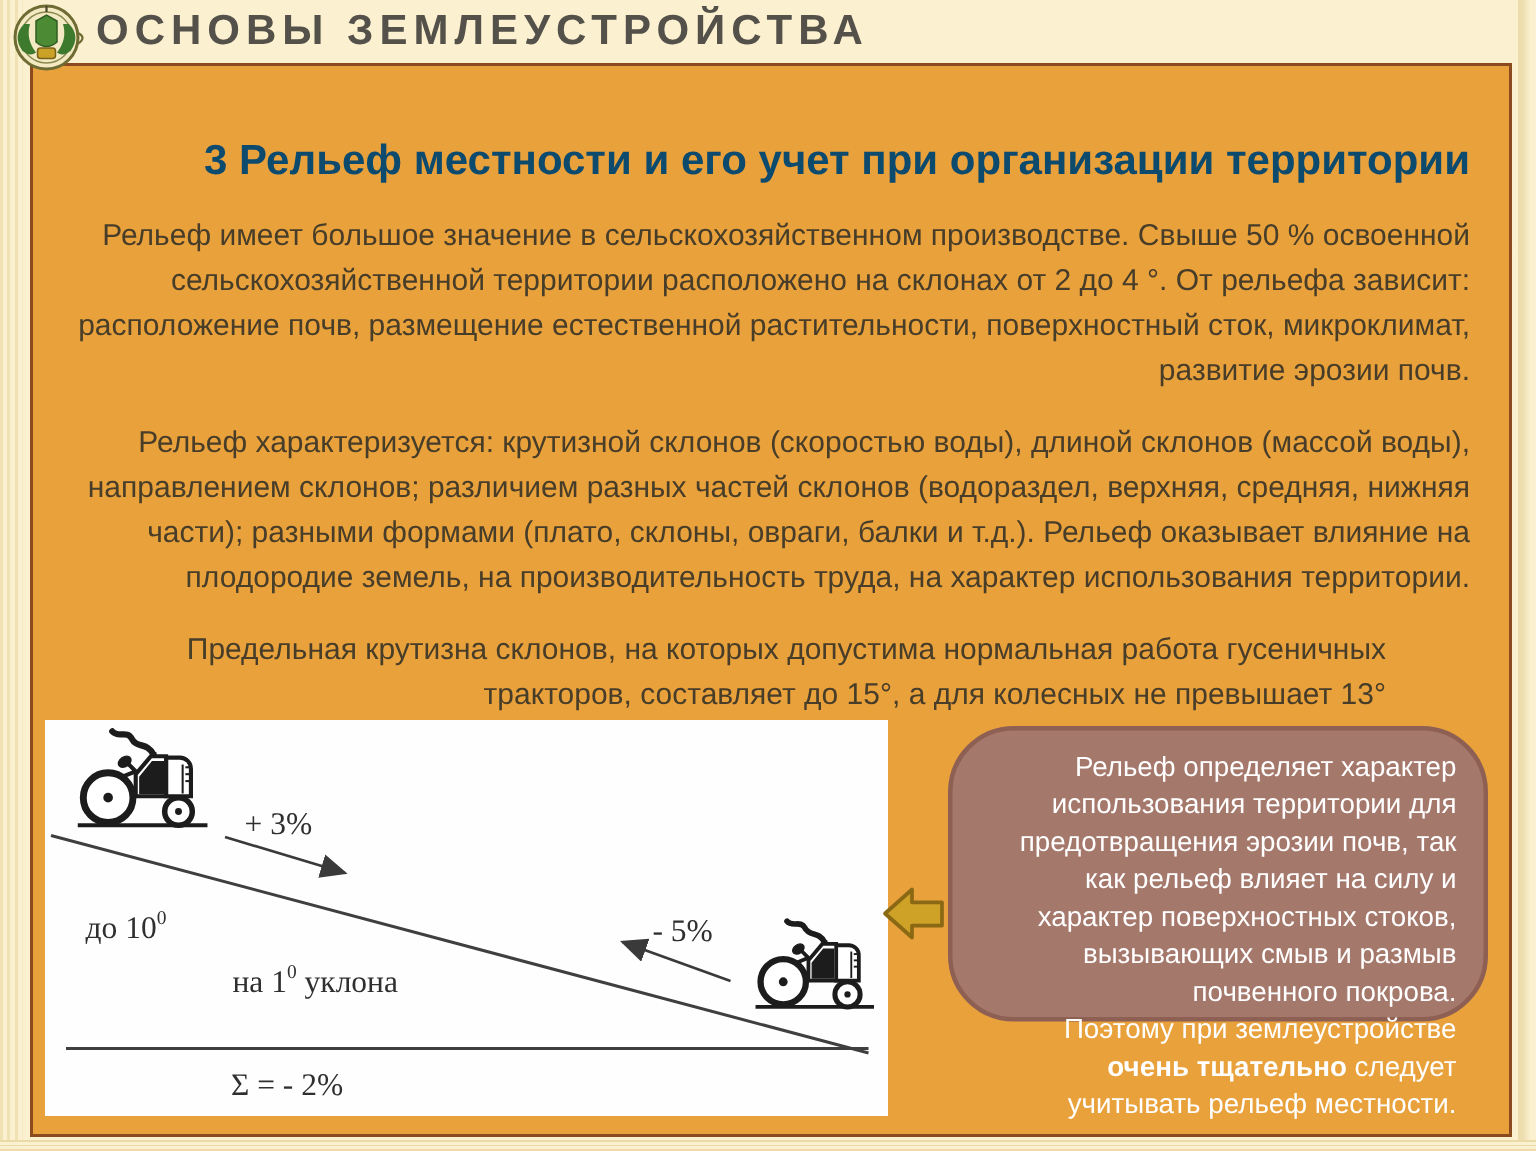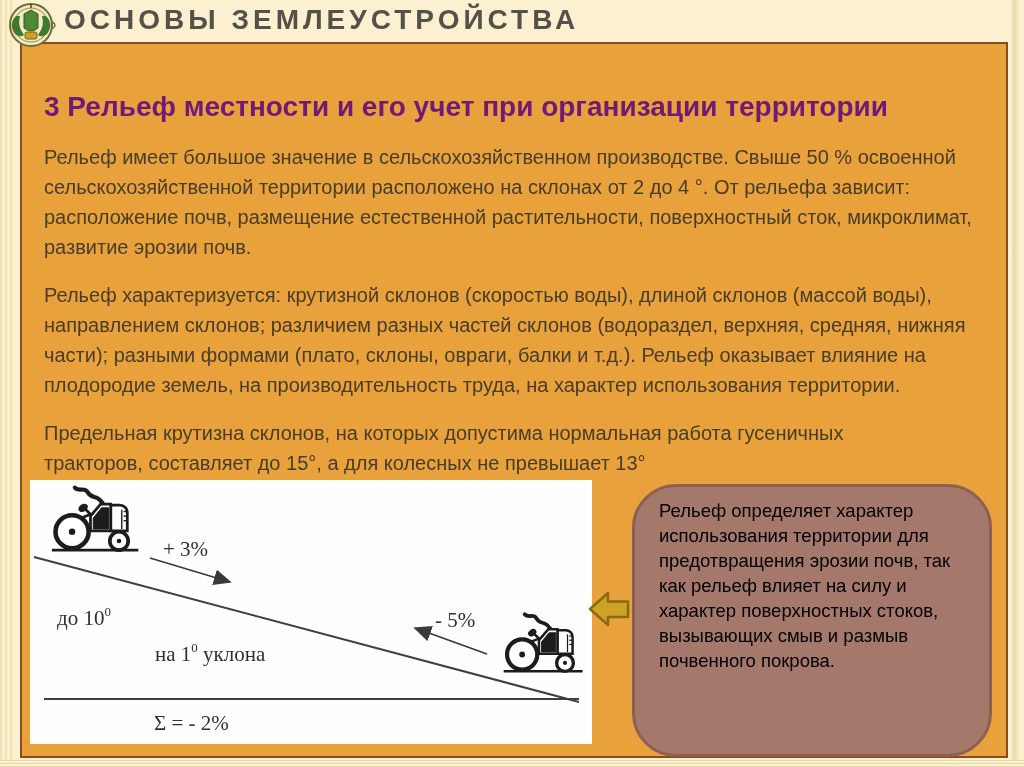--- a/index.html
+++ b/index.html
@@ -1,19 +1,20 @@
 <!DOCTYPE html>
 <html><head>
 <meta charset="utf-8">
 <style>
   html,body{margin:0;padding:0;}
   .slide{
     position:relative; width:1024px; height:767px;
     background:#FBF1D0; overflow:hidden;
     font-family:"Liberation Sans", sans-serif;
+    text-align:right;
   }
   
   .edge-left{position:absolute;left:0;top:0;bottom:0;width:15px;
     background:repeating-linear-gradient(90deg,#EFDFAF 0 2px,#FBF1D0 2px 5px);opacity:.85;}
   .edge-right{position:absolute;right:0;top:0;bottom:0;width:12px;
     background:linear-gradient(90deg,#E9D8A6 0 3px,#FBF1D0 70%);opacity:.8;}
   .edge-bottom{position:absolute;left:0;right:0;bottom:0;height:7px;
     background:repeating-linear-gradient(0deg,#EADAA8 0 1px,#FBF1D0 1px 3px);}
   
   .logo{position:absolute;left:2px;top:2px;width:58px;height:46px;z-index:4;}
@@ -29,37 +30,37 @@
     mask-image:linear-gradient(to bottom,rgba(0,0,0,.55) 0%,rgba(0,0,0,0) 55%);
   }
   
   .panel{
     position:absolute;left:20px;top:42px;width:988px;height:716px;z-index:2;
     background:#E9A13C;border:2px solid #8C4A1F;box-sizing:border-box;
     padding:46px 26px 0 8px;
   }
   .slide-title{
     margin:0 0 14px 14px;
-    font-size:28px;font-weight:bold;color:#701a75;line-height:34px;
+    font-size:28px;font-weight:bold;color:#0c4a6e;line-height:34px;
   }
   .body-text{margin:18px 0 2px 14px;font-size:20px;line-height:30px;color:#473D28;}
   .body-text.narrow{max-width:880px;}
   
   .diagram{
     position:absolute;left:8px;top:436px;width:562px;height:264px;
     background:#FEFEFE;
   }
   .diagram svg{display:block;width:562px;height:264px;}
   .dlabel{font-family:"Liberation Serif", serif;font-size:21px;fill:#2f2f2f;}
   
   .callout{
-    position:absolute;left:610px;top:440px;width:360px;height:273px;box-sizing:border-box;
+    position:absolute;left:610px;top:440px;width:360px;height:197px;box-sizing:border-box;
     background:#A5786C;border:3px solid #8D6053;border-radius:44px;
     padding:11px 18px 10px 24px;
-    color:#000000;font-size:18.5px;line-height:25px;
+    color:#ffffff;font-size:18.5px;line-height:25px;
   }
   .callout .bold{font-weight:bold;}
   
   .pointer{position:absolute;left:566px;top:546px;width:42px;height:40px;}
 </style>
 </head>
 <body>
 
 <div class="slide">
   <div class="edge-left"></div>
@@ -127,15 +128,16 @@
         <text class="dlabel" x="124" y="250">Σ = - 2%</text>
       </svg>
     </div>
 
     <svg class="pointer" viewBox="0 0 42 40">
       <polygon points="2,19 20,3 20,11.5 40,11.5 40,27 20,27 20,35" fill="#CDA227" stroke="#8B6914" stroke-width="2.5" stroke-linejoin="round"></polygon>
     </svg>
 
     <div class="callout">
       <div>Рельеф определяет характер использования территории для предотвращения эрозии почв, так как рельеф влияет на силу и характер поверхностных стоков, вызывающих смыв и размыв почвенного покрова.</div>
+      <div><span>Поэтому при землеустройстве </span><span class="bold">очень тщательно</span><span> следует учитывать рельеф местности.</span></div>
     </div>
   </div>
 </div>
 
 </body></html>

